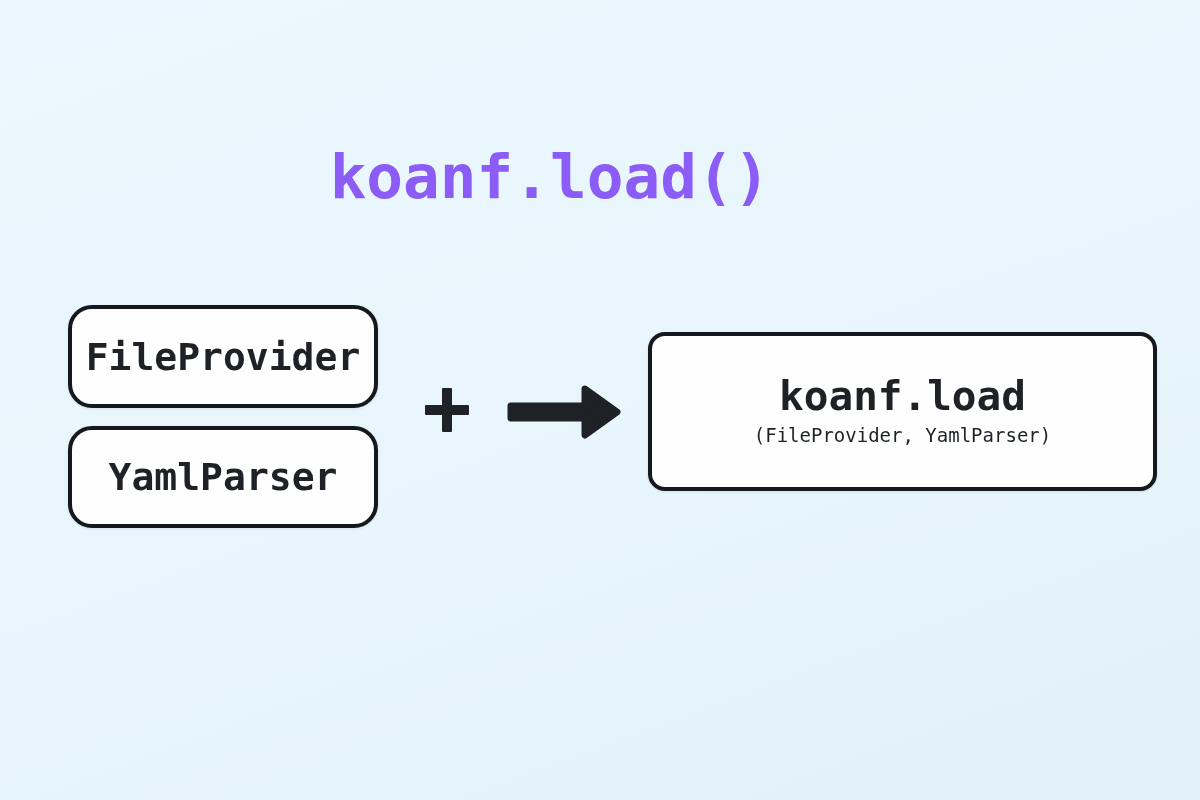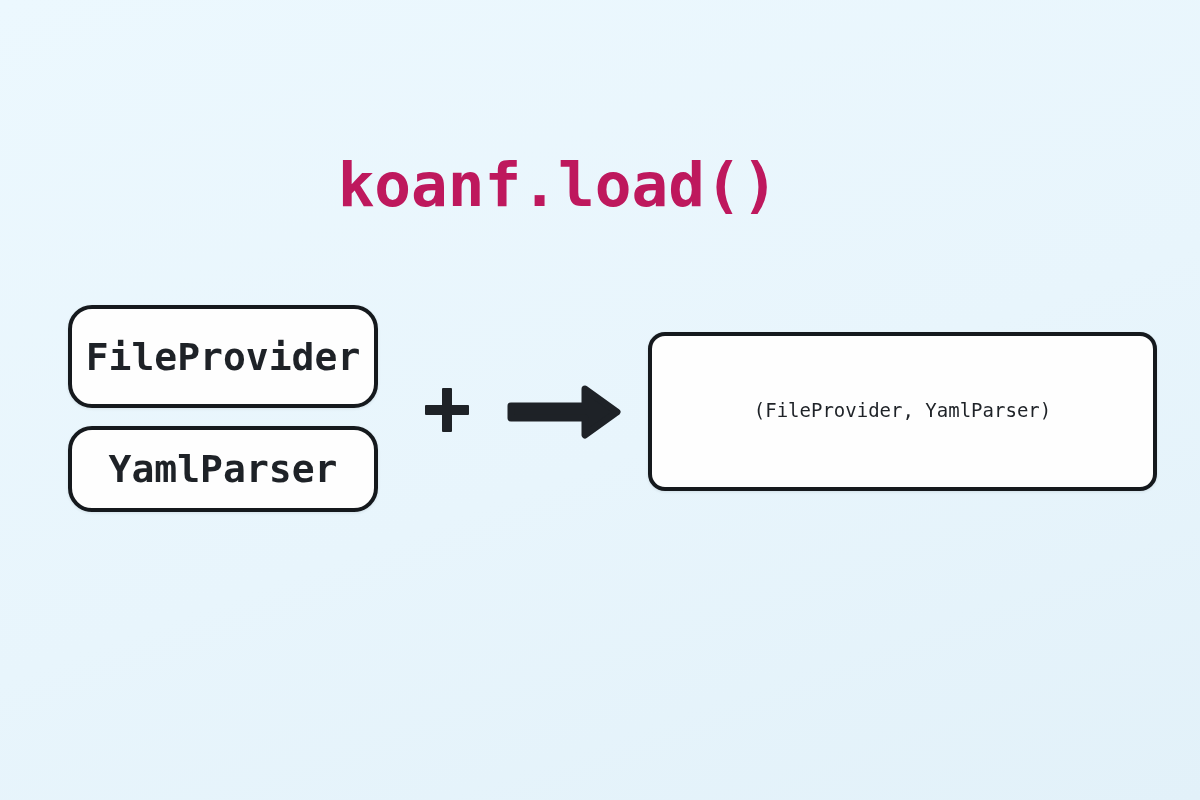--- a/index.html
+++ b/index.html
@@ -7,47 +7,47 @@
     width: 1200px; height: 800px;
     background: linear-gradient(160deg, #ecf8fe 0%, #e8f5fc 55%, #e2f1f9 100%);
     position: relative; overflow: hidden;
     font-family: "DejaVu Sans Mono", "Liberation Mono", monospace;
     color: #1e2227;
   }
   .title {
     position: absolute;
     left: 550px; top: 143px;
     transform: translateX(-50%);
-    margin: 8px;
+    margin: 0;
     font-size: 61px;
     font-weight: 700;
     line-height: 1.1;
     letter-spacing: 0px;
     white-space: nowrap;
-    color: #be185d;
+    color: #8b5cf6;
   }
   .box {
     position: absolute;
     box-sizing: border-box;
     background: #fefefe;
     border: 4px solid #15191d;
     display: flex;
     align-items: center;
     justify-content: center;
     box-shadow: 0 1px 3px rgba(20, 35, 50, 0.10);
   }
   .input-box {
     left: 68px; width: 310px;
     border-radius: 24px;
     font-size: 38px;
     font-weight: 700;
     white-space: nowrap;
   }
   #input-box-0 { top: 305px; height: 103px; }
-  #input-box-1 { top: 426px; height: 86px; }
+  #input-box-1 { top: 426px; height: 102px; }
   .plus {
     position: absolute;
     left: 425px; top: 388px;
     width: 44px; height: 44px;
   }
   .plus .bar-h, .plus .bar-v {
     position: absolute; background: #1e2227; border-radius: 1px;
   }
   .plus .bar-h { left: 0; top: 17px; width: 44px; height: 10px; }
   .plus .bar-v { left: 17px; top: 0; width: 10px; height: 44px; }
@@ -95,16 +95,17 @@
   <div class="plus" aria-label="+">
     <span class="bar-h"></span>
     <span class="bar-v"></span>
   </div>
 
   <svg class="arrow" viewBox="0 0 124 70" xmlns="http://www.w3.org/2000/svg">
     <path d="M 10 29 L 84 29 L 84 12 L 116 35 L 84 58 L 84 41 L 10 41 Z" fill="#1e2227" stroke="#1e2227" stroke-width="7" stroke-linejoin="round" stroke-linecap="round"></path>
   </svg>
 
   <div class="box result-box">
+    <div class="result-line1">koanf.load</div>
     <div class="result-line2">(FileProvider, YamlParser)</div>
   </div>
 
 </div>
 
 </body></html>

